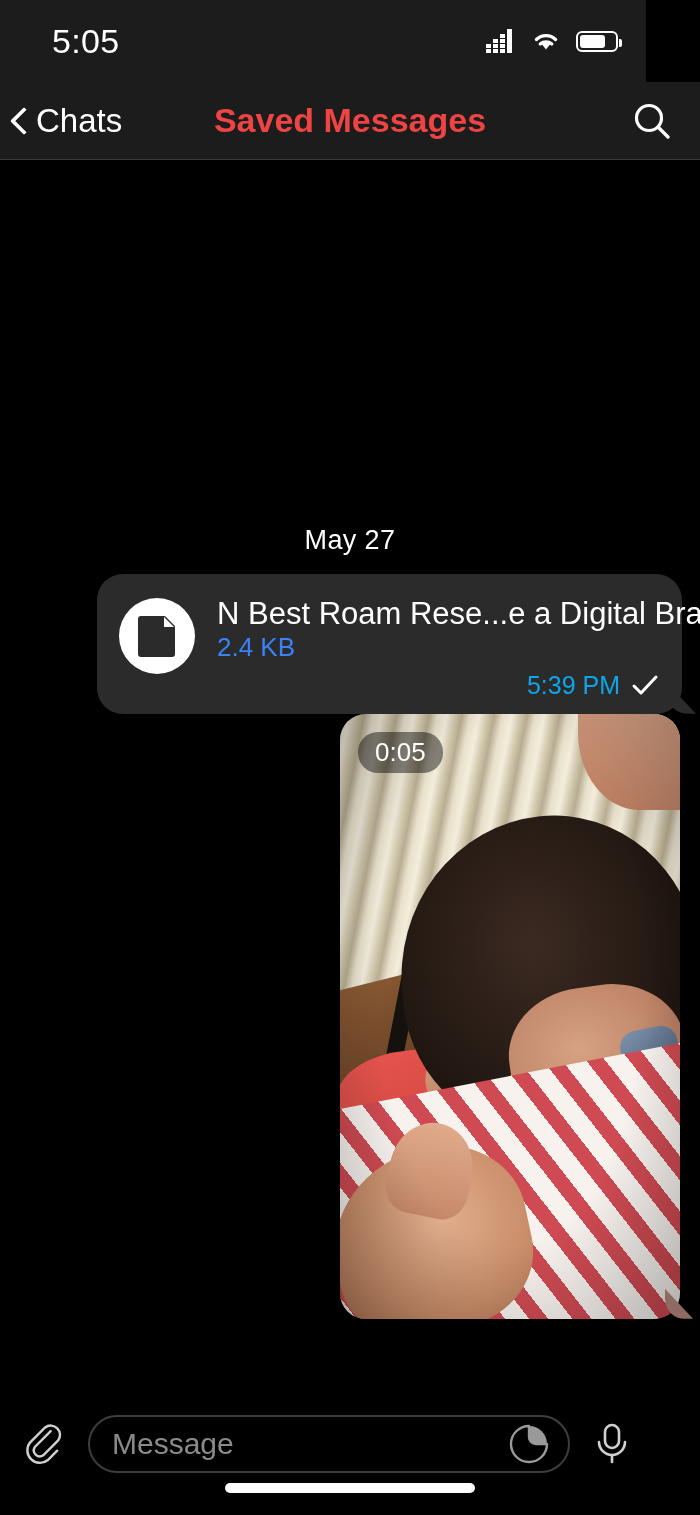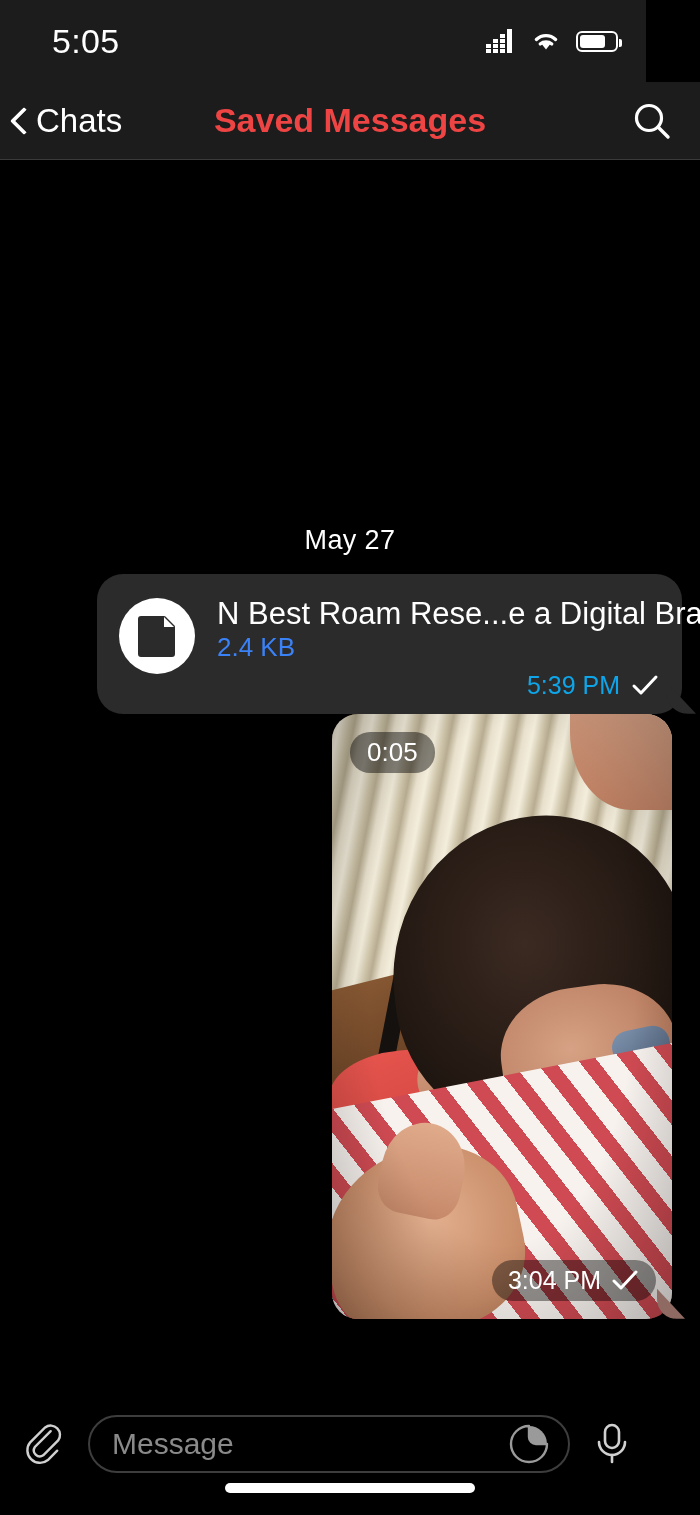--- a/index.html
+++ b/index.html
@@ -93,21 +93,21 @@
   }
   .file-size { color:#3b82f6; font-size:26px; }
   .file-time-row {
     display:flex; align-items:center; justify-content:flex-end;
     gap:10px; margin-top:8px;
   }
   .file-time { color:#0ea5e9; font-size:25px; }
   .tick { display:block; }
 
   
-  .row-video { display:flex; justify-content:flex-end; padding-right:28px; }
+  .row-video { display:flex; justify-content:flex-end; padding-right:20px; }
   .bubble-video {
     position:relative; width:340px; height:605px;
     border-radius:26px; overflow:visible;
   }
   .video-clip {
     position:absolute; inset:0; border-radius:26px; overflow:hidden;
     background:#3a2a20;
   }
   .bubble-video::after {
     content:""; position:absolute; right:-13px; bottom:0;
@@ -307,26 +307,20 @@
           <div class="v-reddress"></div>
           <div class="v-arm"></div>
           <div class="v-hair"></div>
           <div class="v-face"></div>
           <div class="v-blue"></div>
           <div class="v-stripes"></div>
           <div class="v-hand"></div>
           <div class="v-vignette"></div>
         </div>
         <div class="dur-badge">0:05</div>
-        <div class="vid-time-pill">
-          <span class="vid-time">3:04 PM</span>
-          <svg width="30" height="24" viewBox="0 0 30 24">
-            <path d="M4 13 L11 20 L26 4" stroke="#fff" stroke-width="3" fill="none" stroke-linecap="round" stroke-linejoin="round"></path>
-          </svg>
-        </div>
       </div>
     </div>
   </div>
 
   <div class="input-bar">
     <svg class="clip-btn" viewBox="0 0 46 46">
       <path d="M33 12 L16 29 a6.5 6.5 0 0 0 9 9 L41 22 a10 10 0 0 0 -14 -14 L11 24 a13.5 13.5 0 0 0 19 19 L40 33" stroke="#d0d0d0" stroke-width="2.6" fill="none" stroke-linecap="round" transform="translate(-2,-1) scale(0.93)"></path>
     </svg>
 
     <div class="msg-field">

